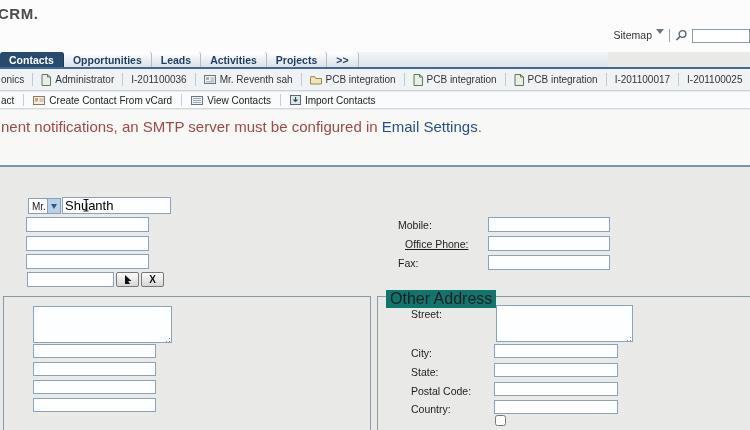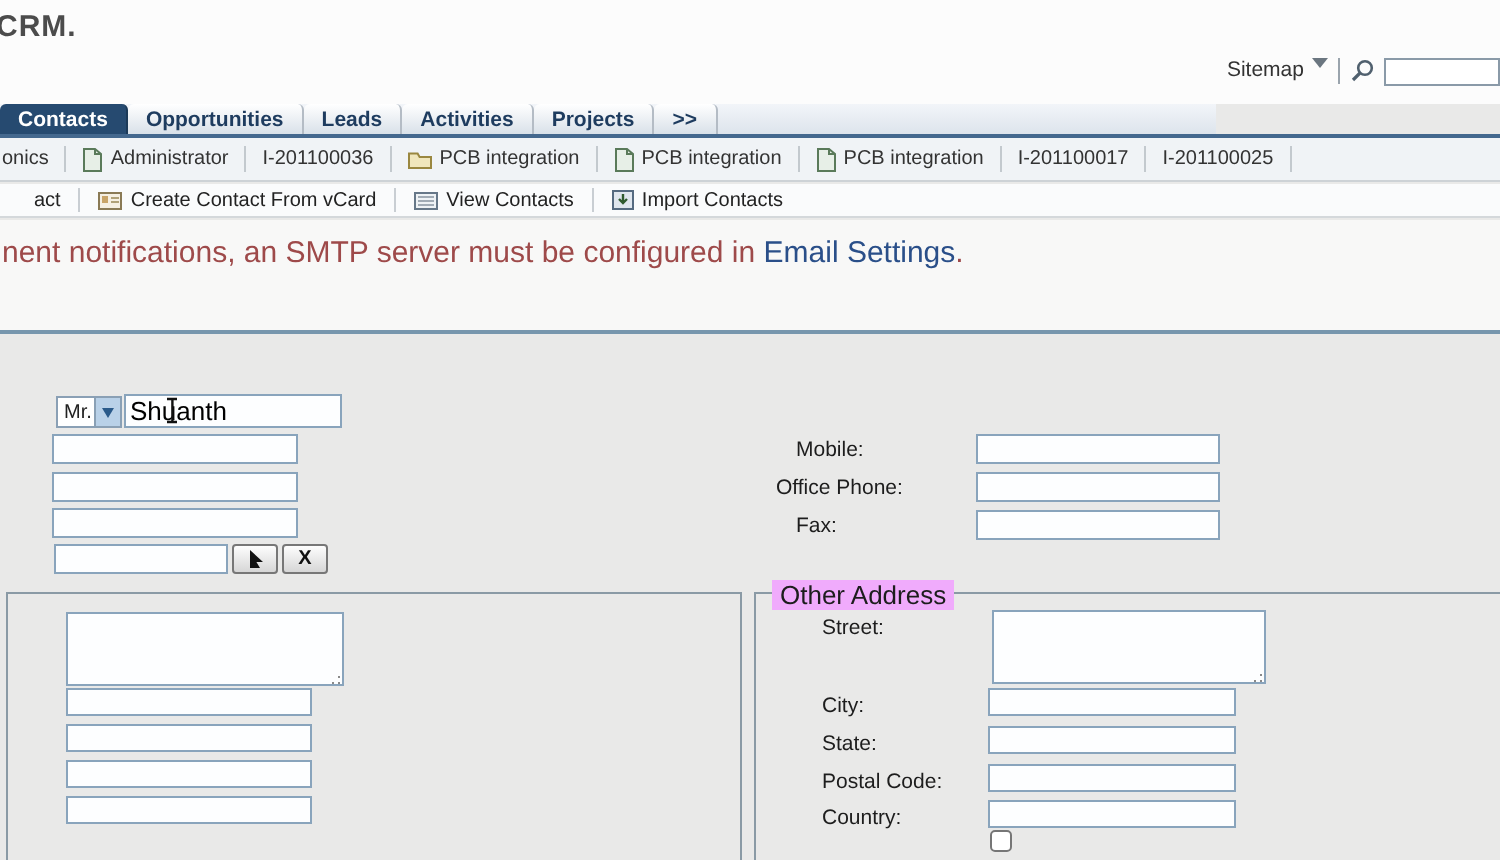--- a/index.html
+++ b/index.html
@@ -27,39 +27,39 @@
   .tab.active { background:#264a70; color:#fff; border-right:1px solid #1c3a58; }
   .tabstrip { position:absolute; top:67px; left:0; width:750px; height:2px; background:#44688e; }
   
   .recentbar { position:absolute; top:69px; left:0; width:750px; height:22px; background:#f0f3f6; border-bottom:1px solid #cdd2d6; display:flex; align-items:center; font-size:10px; color:#333; }
   .recent-item { display:flex; align-items:center; gap:4px; padding:0 8px; height:13px; border-right:1px solid #c3c9ce; white-space:nowrap; cursor:pointer; }
   .recent-item.first { padding-left:1px; }
   .recent-item:last-child { border-right:none; }
   
   .actionbar { position:absolute; top:92px; left:0; width:750px; height:17px; background:#fafbfc; border-bottom:1px solid #d4d8db; display:flex; align-items:center; font-size:10px; color:#222; }
   .action-item { display:flex; align-items:center; gap:4px; padding:0 9px; height:12px; border-right:1px solid #c9ced3; white-space:nowrap; cursor:pointer; }
-  .action-item.first { padding-left:17px; }
+  .action-item.first { padding-left:1px; }
   .action-item:last-child { border-right:none; }
   
   .whitestrip { position:absolute; top:110px; left:0; width:750px; height:55px; background:#f8f8f7; }
   .warning { position:absolute; top:8px; left:1px; font-size:15px; color:#9e4a4a; white-space:nowrap; }
   .warning a { color:#2a4f89; }
   .bluehr { position:absolute; top:165px; left:0; width:750px; height:2px; background:#7796ad; }
   
   .inp { position:absolute; background:#fdfeff; border:1px solid #89a4bc; font-family:"Liberation Sans",sans-serif; font-size:10.5px; padding:0 2px; }
   textarea.inp { resize:none; }
   .lbl { position:absolute; font-size:10.5px; color:#1d1d1d; white-space:nowrap;margin-left:20px; }
   .sal-select { position:absolute; left:28px; top:198px; width:33px; height:16px; border:1px solid #8aa0b5; background:#fff; display:flex; cursor:pointer; }
   .sal-select .sal-txt { flex:1; font-size:10px; padding:2px 0 0 3px; }
   .sal-select .sal-btn { width:13px; background:#b9d1e8; border-left:1px solid #8aa0b5; display:flex; align-items:center; justify-content:center; }
   .sal-btn .chev { border-top-color:#2a5a8a; margin:0; border-left-width:3.5px; border-right-width:3.5px; }
   .mini-btn { position:absolute; width:23px; height:15px; background:linear-gradient(#fdfdfd,#d6d6d6); border:1px solid #777;
               border-radius:2px; display:flex; align-items:center; justify-content:center; font-size:10px; font-weight:bold; color:#111; cursor:pointer; }
   .fieldset { position:absolute; border:1px solid #8a9aa5; }
-  .legend { position:absolute; top:-7px; left:8px; background:#f0abfc; padding:0 4px; font-size:13px; color:#1d1d1d; }
+  .legend { position:absolute; top:-7px; left:8px; background:#0f766e; padding:0 4px; font-size:16px; color:#1d1d1d; }
   .grip { position:absolute; width:8px; height:8px; }
   .grip i { position:absolute; width:1.5px; height:1.5px; background:#8a8a8a; }
   .checkbox { position:absolute; width:11px; height:11px; }
   .icn { display:inline-flex; flex:none; }
 </style>
 </head>
 <body>
 
 <div class="topbar">
   <div class="logo">CRM.</div>
@@ -95,20 +95,30 @@
     <span class="icn">
         <svg width="10" height="12" viewBox="0 0 10 12">
           <path d="M1 .5h5.5L9.5 3v8.5H1z" fill="#e7efe7" stroke="#5a7a5a"></path>
           <path d="M6.5 .5V3h3" fill="none" stroke="#5a7a5a"></path>
         </svg>
       </span>
     <span>Administrator</span>
   </div>
   <div class="recent-item">
     <span>I-201100036</span>
+  </div>
+  <div class="recent-item">
+    <span class="icn">
+        <svg width="12" height="9" viewBox="0 0 12 9">
+          <rect x=".5" y=".5" width="11" height="8" fill="#f2f2ee" stroke="#667788"></rect>
+          <rect x="2" y="2" width="3" height="3" fill="#a8b0bc"></rect>
+          <path d="M6.5 3h4M6.5 5h4M2 6.8h8" stroke="#8894a0" stroke-width=".8"></path>
+        </svg>
+      </span>
+    <span>Mr. Reventh sah</span>
   </div>
   <div class="recent-item">
     <span class="icn">
         <svg width="12" height="10" viewBox="0 0 12 10">
           <path d="M.5 2.5V9h11V3.5H5.8l-1-1.8H.5z" fill="#f0e6bc" stroke="#9a8740"></path>
         </svg>
       </span>
     <span>PCB integration</span>
   </div>
   <div class="recent-item">
@@ -205,21 +215,21 @@
         <path d="M2 10L2 1l6.5 6H5.2L7 10z" fill="#111"></path>
       </svg>
     </span>
 </div>
 <div class="mini-btn" style="left:141px; top:272px;">
   <span>X</span>
 </div>
 
 <span class="lbl" style="left:378px; top:219px;">Mobile:</span>
 <input class="inp" style="left: 488px; top: 217px; width: 122px; height: 15px;">
-<span class="lbl" style="left:368px; top:238px;">Office Phone:</span>
+<span class="lbl" style="left:385px; top:238px;text-decoration:underline;">Office Phone:</span>
 <input class="inp" style="left: 488px; top: 236px; width: 122px; height: 15px;">
 <span class="lbl" style="left:378px; top:257px;">Fax:</span>
 <input class="inp" style="left: 488px; top: 255px; width: 122px; height: 15px;">
 
 <div class="fieldset" style="left:3px; top:296px; width:368px; height:140px;">
   <textarea class="inp" style="left: 29px; top: 9px; width: 139px; height: 37px;"></textarea>
   <div class="grip" style="left:158px; top:37px;">
     <i style="right:0;bottom:0;"></i>
       <i style="right:3px;bottom:0;"></i>
       <i style="right:0;bottom:3px;"></i>

